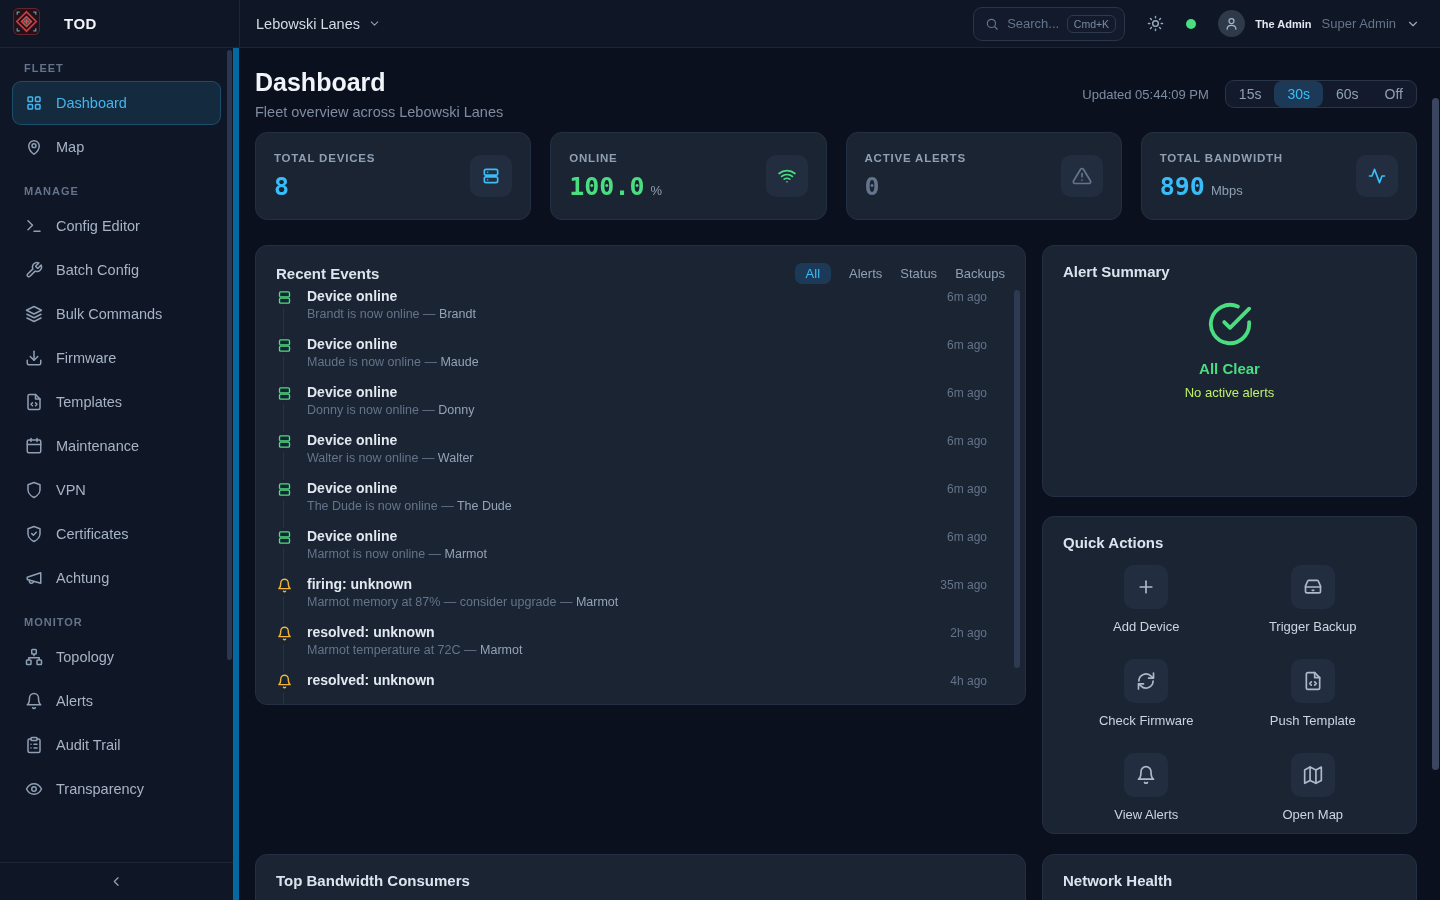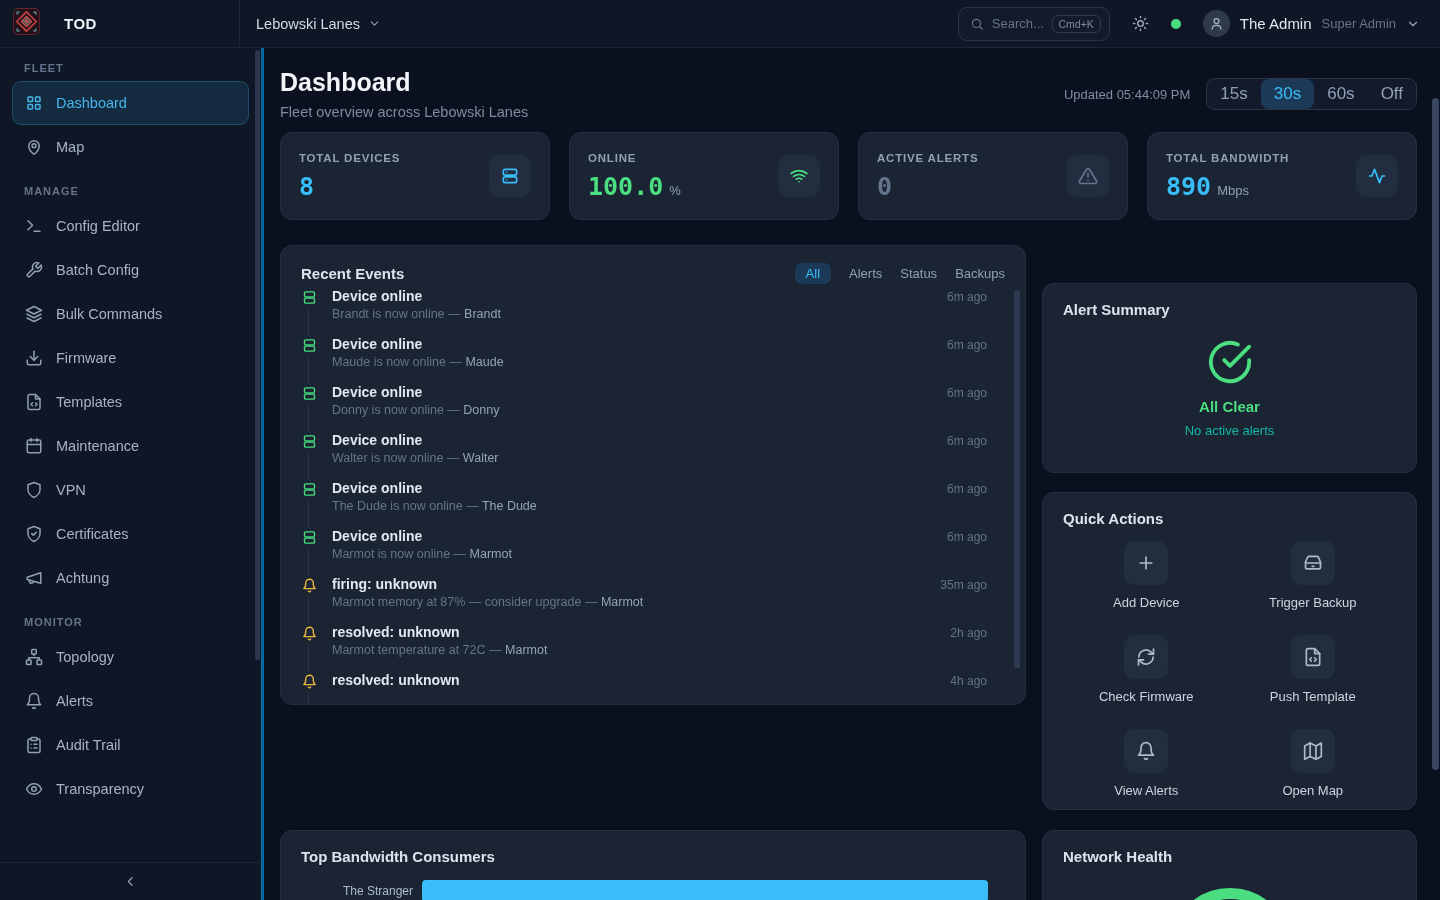--- a/index.html
+++ b/index.html
@@ -16,48 +16,48 @@
   .org .chev { color:#8fa0b5; }
   .top-right { margin-left:auto; display:flex; align-items:center; gap:22px; padding-right:20px; }
   .search { display:flex; align-items:center; gap:8px; width:152px; height:34px; padding:0 8px 0 11px; border:1px solid #2a3547; border-radius:9px; background:#121a2b; color:#64748b; }
   .search input { flex:1; min-width:0; background:transparent; border:none; outline:none; color:#a9b7c9; font-size:13px; font-family:inherit; }
   .search input::placeholder { color:#64748b; }
   .kbd { font-size:10.5px; color:#7c8aa0; border:1px solid #2e3a4f; border-radius:6px; padding:2px 6px; white-space:nowrap; }
   .icon-btn { color:#9aa9bd; display:flex; align-items:center; cursor:pointer; }
   .status-dot { width:10px; height:10px; border-radius:50%; background:#4ade80; }
   .userbox { display:flex; align-items:center; gap:10px; cursor:pointer; }
   .avatar { width:27px; height:27px; border-radius:50%; background:#2e3949; color:#a7b5c8; display:flex; align-items:center; justify-content:center; }
-  .user-name { font-size:15px; font-weight:400; color:#e2e8f0; }
+  .user-name { font-size:11px; font-weight:700; color:#e2e8f0; }
   .user-role { font-size:13px; color:#64748b; }
 
   
   .body { display:flex; height:852px; }
 
   
-  .sidebar { position:relative; width:264px; flex:0 0 auto; background:#0f1625; border-right:3px solid #0369a1; padding:14px 0 0; overflow:hidden; }
+  .sidebar { position:relative; width:239px; flex:0 0 auto; background:#0f1625; border-right:6px solid #0369a1; padding:14px 0 0; overflow:hidden; }
   .side-scroll { position:absolute; top:2px; right:1px; width:5px; height:610px; border-radius:3px; background:#2b3750; }
   .nav-section { margin-bottom:16px; }
   .section-label { margin:0 24px 7px; font-size:11px; font-weight:700; letter-spacing:.09em; color:#64748b; }
   .nav-list { padding:0 12px; }
   .nav-item { display:flex; align-items:center; gap:13px; height:44px; padding:0 12px; border-radius:9px; color:#a7b4c6; font-size:14.5px; cursor:pointer; border:1px solid transparent; }
   .nav-item .nv-ic { display:flex; color:#8fa0b5; }
   .nav-item.active { background:rgba(56,189,248,.12); border-color:rgba(56,189,248,.25); color:#45b5ec; }
   .nav-item.active .nv-ic { color:#45b5ec; }
   .side-footer { position:absolute; left:0; right:0; bottom:0; height:38px; border-top:1px solid #1c2638; background:#0f1625; display:flex; align-items:center; justify-content:center; color:#8fa0b5; cursor:pointer; }
 
   
   .main { flex:1; padding:20px 23px 0 16px; position:relative; }
   .page-scroll { position:absolute; top:50px; right:1px; width:7px; height:672px; border-radius:4px; background:#3a4660; z-index:5; }
   .header-row { display:flex; justify-content:space-between; align-items:center; }
   .page-title { font-size:25px; font-weight:700; color:#f1f5f9; }
   .page-sub { margin-top:7px; font-size:14.5px; color:#7e8ca2; }
   .header-right { display:flex; align-items:center; gap:16px; }
   .updated { font-size:13px; color:#7e8ca2; }
   .segmented { display:flex; align-items:center; border:1px solid #2a3547; background:#121a2b; border-radius:9px; overflow:hidden; }
-  .seg-btn { padding:5px 13px; font-size:17px; color:#8fa0b5; cursor:pointer; }
+  .seg-btn { padding:5px 13px; font-size:14px; color:#8fa0b5; cursor:pointer; }
   .seg-btn.active { background:#1c3a57; color:#38bdf8; border-radius:8px; }
 
   
   .stats-row { display:grid; grid-template-columns:repeat(4,1fr); gap:19px; margin-top:12px; }
   .stat-card { height:88px; background:#1a2433; border:1px solid #242f44; border-radius:12px; padding:14px 18px; display:flex; justify-content:space-between; align-items:center; }
   .stat-label { font-size:11.5px; font-weight:700; letter-spacing:.07em; color:#8fa0b5; }
   .stat-value-row { display:flex; align-items:baseline; gap:6px; margin-top:8px; }
   .stat-value { font-family:"DejaVu Sans Mono",monospace; font-size:25px; font-weight:700; }
   .stat-suffix { font-size:13px; color:#8fa0b5; }
   .stat-tile { width:42px; height:42px; border-radius:10px; background:#222d40; display:flex; align-items:center; justify-content:center; }
@@ -81,24 +81,24 @@
   .ev-main { flex:1; min-width:0; }
   .ev-top { display:flex; justify-content:space-between; align-items:baseline; }
   .ev-title { font-size:14px; font-weight:600; color:#e2e8f0; }
   .ev-time { font-size:12px; color:#64748b; padding-right:18px; }
   .ev-sub { margin-top:3px; font-size:12.5px; color:#64748b; }
   .ev-sub .dev { color:#94a3b8; }
   .ev-scroll { position:absolute; top:44px; right:5px; width:6px; height:378px; border-radius:3px; background:#2e3a52; }
 
   
   .right-stack { display:flex; flex-direction:column; gap:19px; }
-  .alert-panel { height:190px;margin-top:38px; }
+  .alert-panel { height:252px; }
   .alert-center { display:flex; flex-direction:column; align-items:center; margin-top:21px; }
   .all-clear { margin-top:13px; font-size:15px; font-weight:600; color:#4ade80; }
-  .no-alerts { margin-top:8px; font-size:13px; color:#14b8a6;text-align:center; }
+  .no-alerts { margin-top:8px; font-size:13px; color:#bef264;text-align:center; }
 
   .qa-panel { height:318px; }
   .qa-grid { display:grid; grid-template-columns:1fr 1fr; row-gap:25px; margin-top:14px; }
   .qa-item { display:flex; flex-direction:column; align-items:center; cursor:pointer; }
   .qa-tile { width:44px; height:44px; border-radius:10px; background:#222d40; color:#aebacc; display:flex; align-items:center; justify-content:center; }
   .qa-label { margin-top:10px; font-size:13px; color:#cbd5e1; }
 
   
   .bw-panel { height:280px; }
   .bw-rows { margin-top:15px; display:flex; flex-direction:column; gap:7px; }

